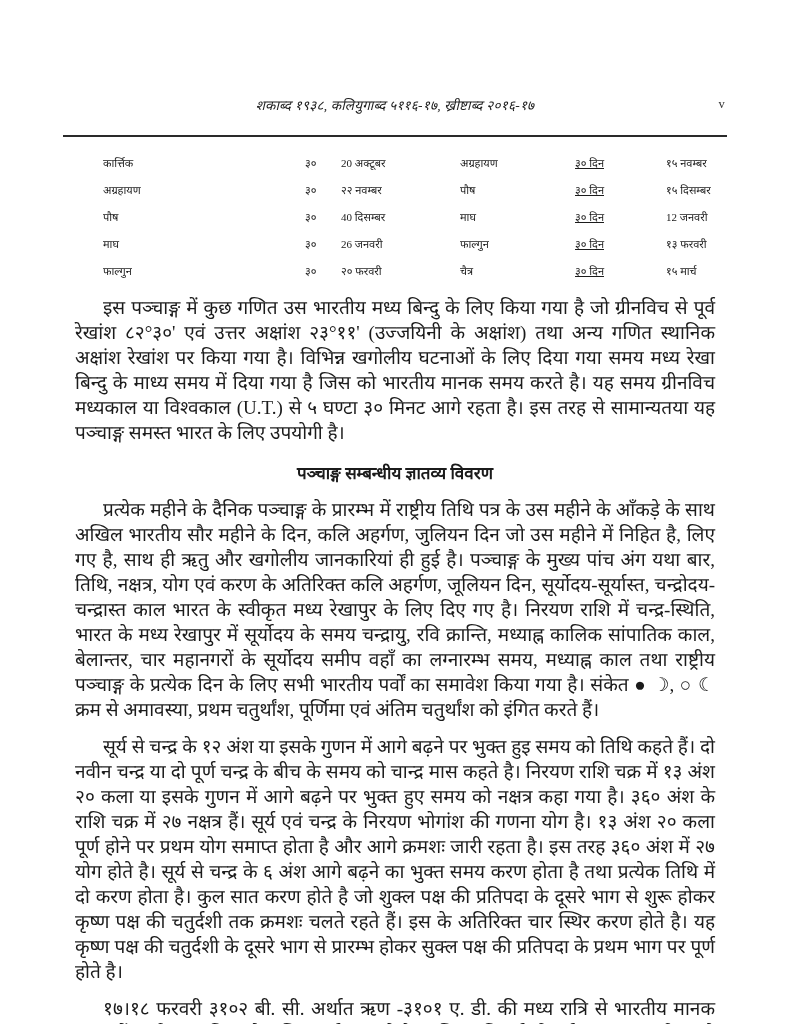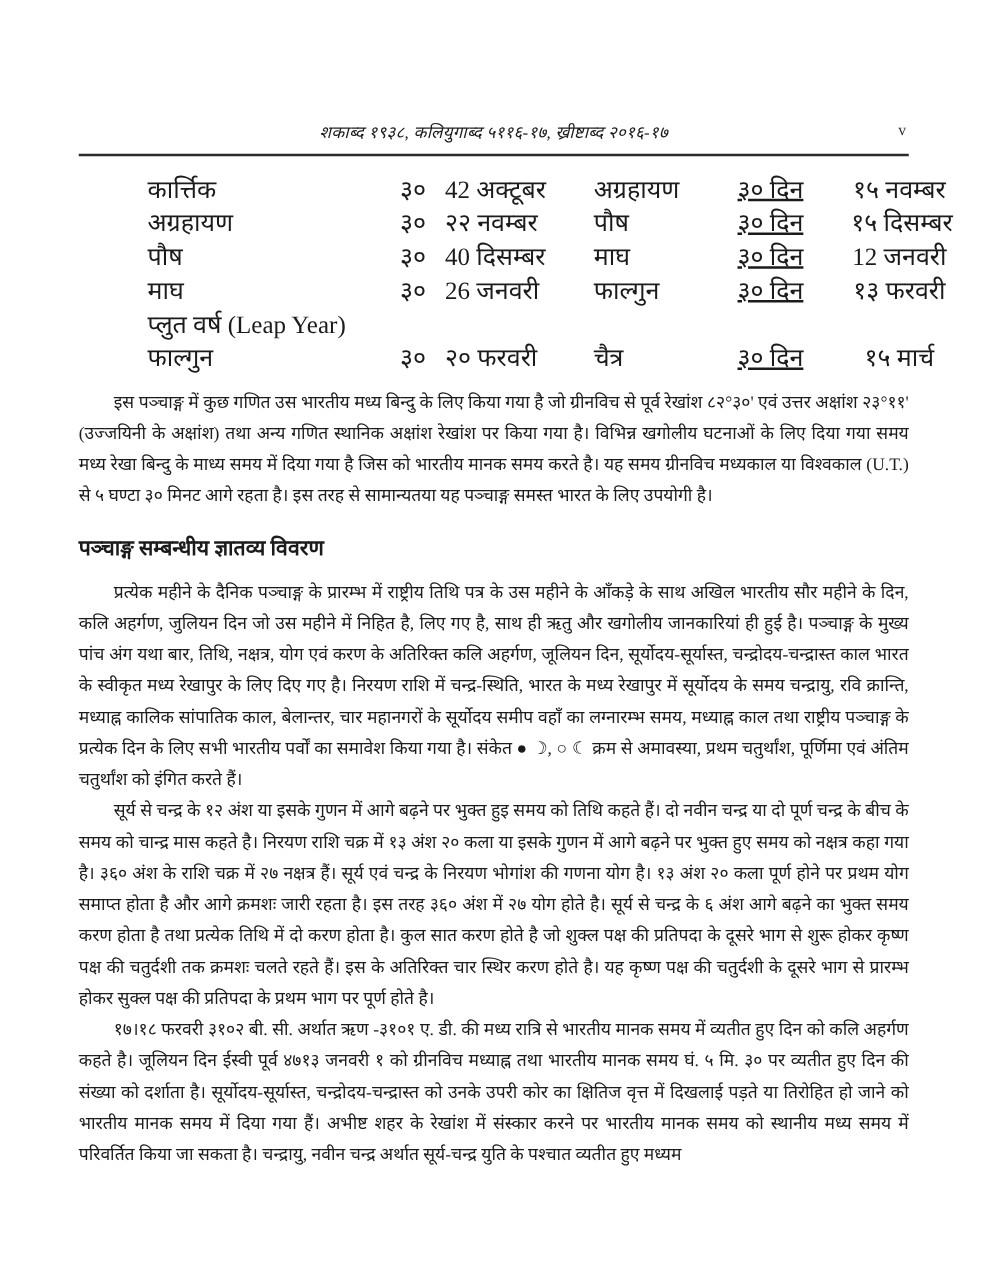--- a/index.html
+++ b/index.html
@@ -16,88 +16,89 @@
     left:63px;top:96px;
     width:664px;
   }
   
   .running-head{
     position:relative;
     text-align:center;
     font-size:13.5px;
     font-style:italic;
     letter-spacing:.2px;
-    padding-bottom:9px;
+    padding-bottom:21px;
   }
   .page-number{
     position:absolute;
     right:2px;top:1px;
     font-style:normal;
     font-size:12.5px;
     color:#333;
   }
   .head-rule{
     border:none;
     border-top:2.5px solid #2a2a2a;
     margin:0 0 12px 0;
   }
   
   table.cal-table{
     border-collapse:collapse;
     table-layout:fixed;
     width:640px;
-    margin-left:55px;
-    font-size:20px;
+    margin-left:40px;
+    font-size:11px;
   }
   table.cal-table td{
     padding:0;
     height:27px;
     vertical-align:middle;
     white-space:nowrap;
     overflow:visible;
   }
   .c1{width:202px;}
   .c2{width:36px;}
   .c3{width:119px;}
   .c4{width:115px;}
   .c5{width:91px;text-decoration:underline;}
-  .c6{width:77px;text-align:center;}
+  .c6{width:77px;}
   td.leap-cell{padding-left:410px;}
   
   .body-para{
-    margin:0;
-    font-size:14px;
+    margin:12px;
+    font-size:19px;
     line-height:25px;
     text-align:justify;
     text-indent:28px;
   }
   .para-gap{margin-top:11px;}
   .section-heading{
     margin:16px 0 13px 0;
+    text-align:center;
     font-size:17px;
     font-weight:bold;
   }
 </style>
 </head>
 <body>
 
 <div class="page">
 
   <div class="running-head">
     <span>शकाब्द १९३८, कलियुगाब्द ५११६-१७, ख्रीष्टाब्द २०१६-१७</span>
     <span class="page-number">v</span>
   </div>
   <hr class="head-rule">
 
   <table class="cal-table">
     <tbody>
         <tr>
       <td class="c1">कार्त्तिक</td>
       <td class="c2">३०</td>
-      <td class="c3">42 अक्टूबर</td>
+      <td class="c3">20 अक्टूबर</td>
       <td class="c4">अग्रहायण</td>
       <td class="c5">३० दिन</td>
       <td class="c6">१५ नवम्बर</td>
     </tr>
     <tr>
       <td class="c1">अग्रहायण</td>
       <td class="c2">३०</td>
       <td class="c3">२२ नवम्बर</td>
       <td class="c4">पौष</td>
       <td class="c5">३० दिन</td>
@@ -113,23 +114,20 @@
     </tr>
     <tr>
       <td class="c1">माघ</td>
       <td class="c2">३०</td>
       <td class="c3">26 जनवरी</td>
       <td class="c4">फाल्गुन</td>
       <td class="c5">३० दिन</td>
       <td class="c6">१३ फरवरी</td>
     </tr>
     <tr>
-      <td class="leap-cell" colspan="6">प्लुत वर्ष (Leap Year)</td>
-    </tr>
-    <tr>
       <td class="c1">फाल्गुन</td>
       <td class="c2">३०</td>
       <td class="c3">२० फरवरी</td>
       <td class="c4">चैत्र</td>
       <td class="c5">३० दिन</td>
       <td class="c6">१५ मार्च</td>
     </tr>
   </tbody>
     </table>
 

